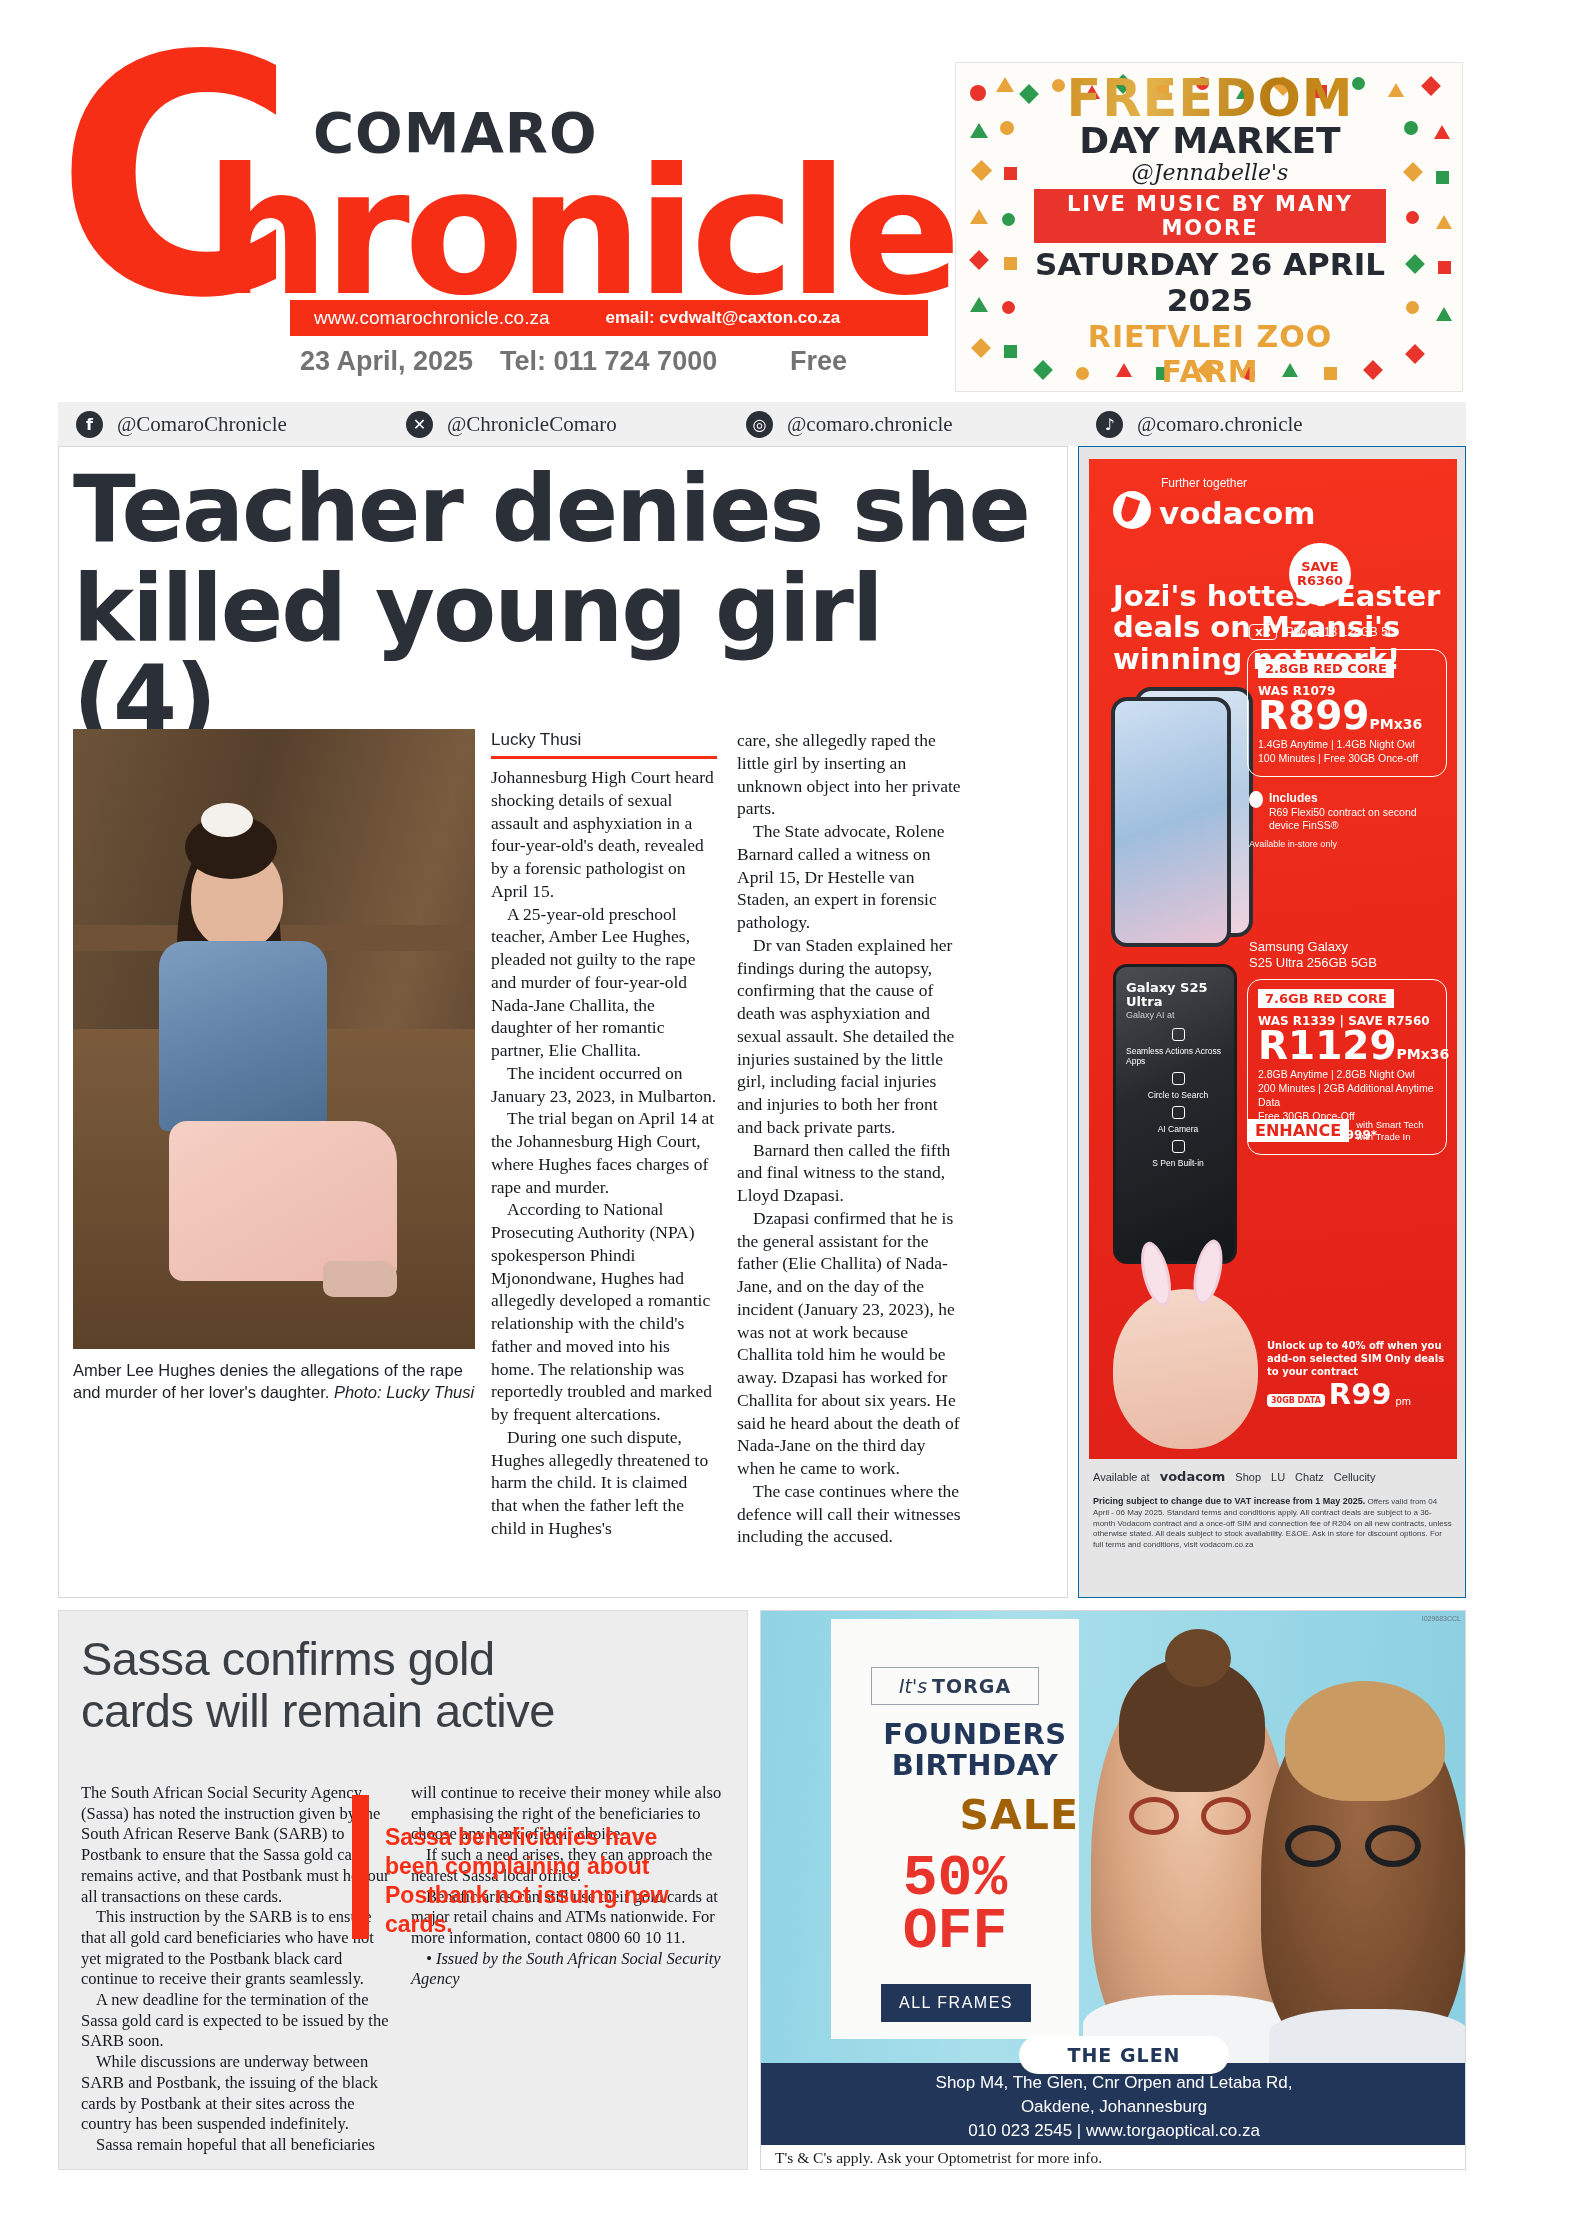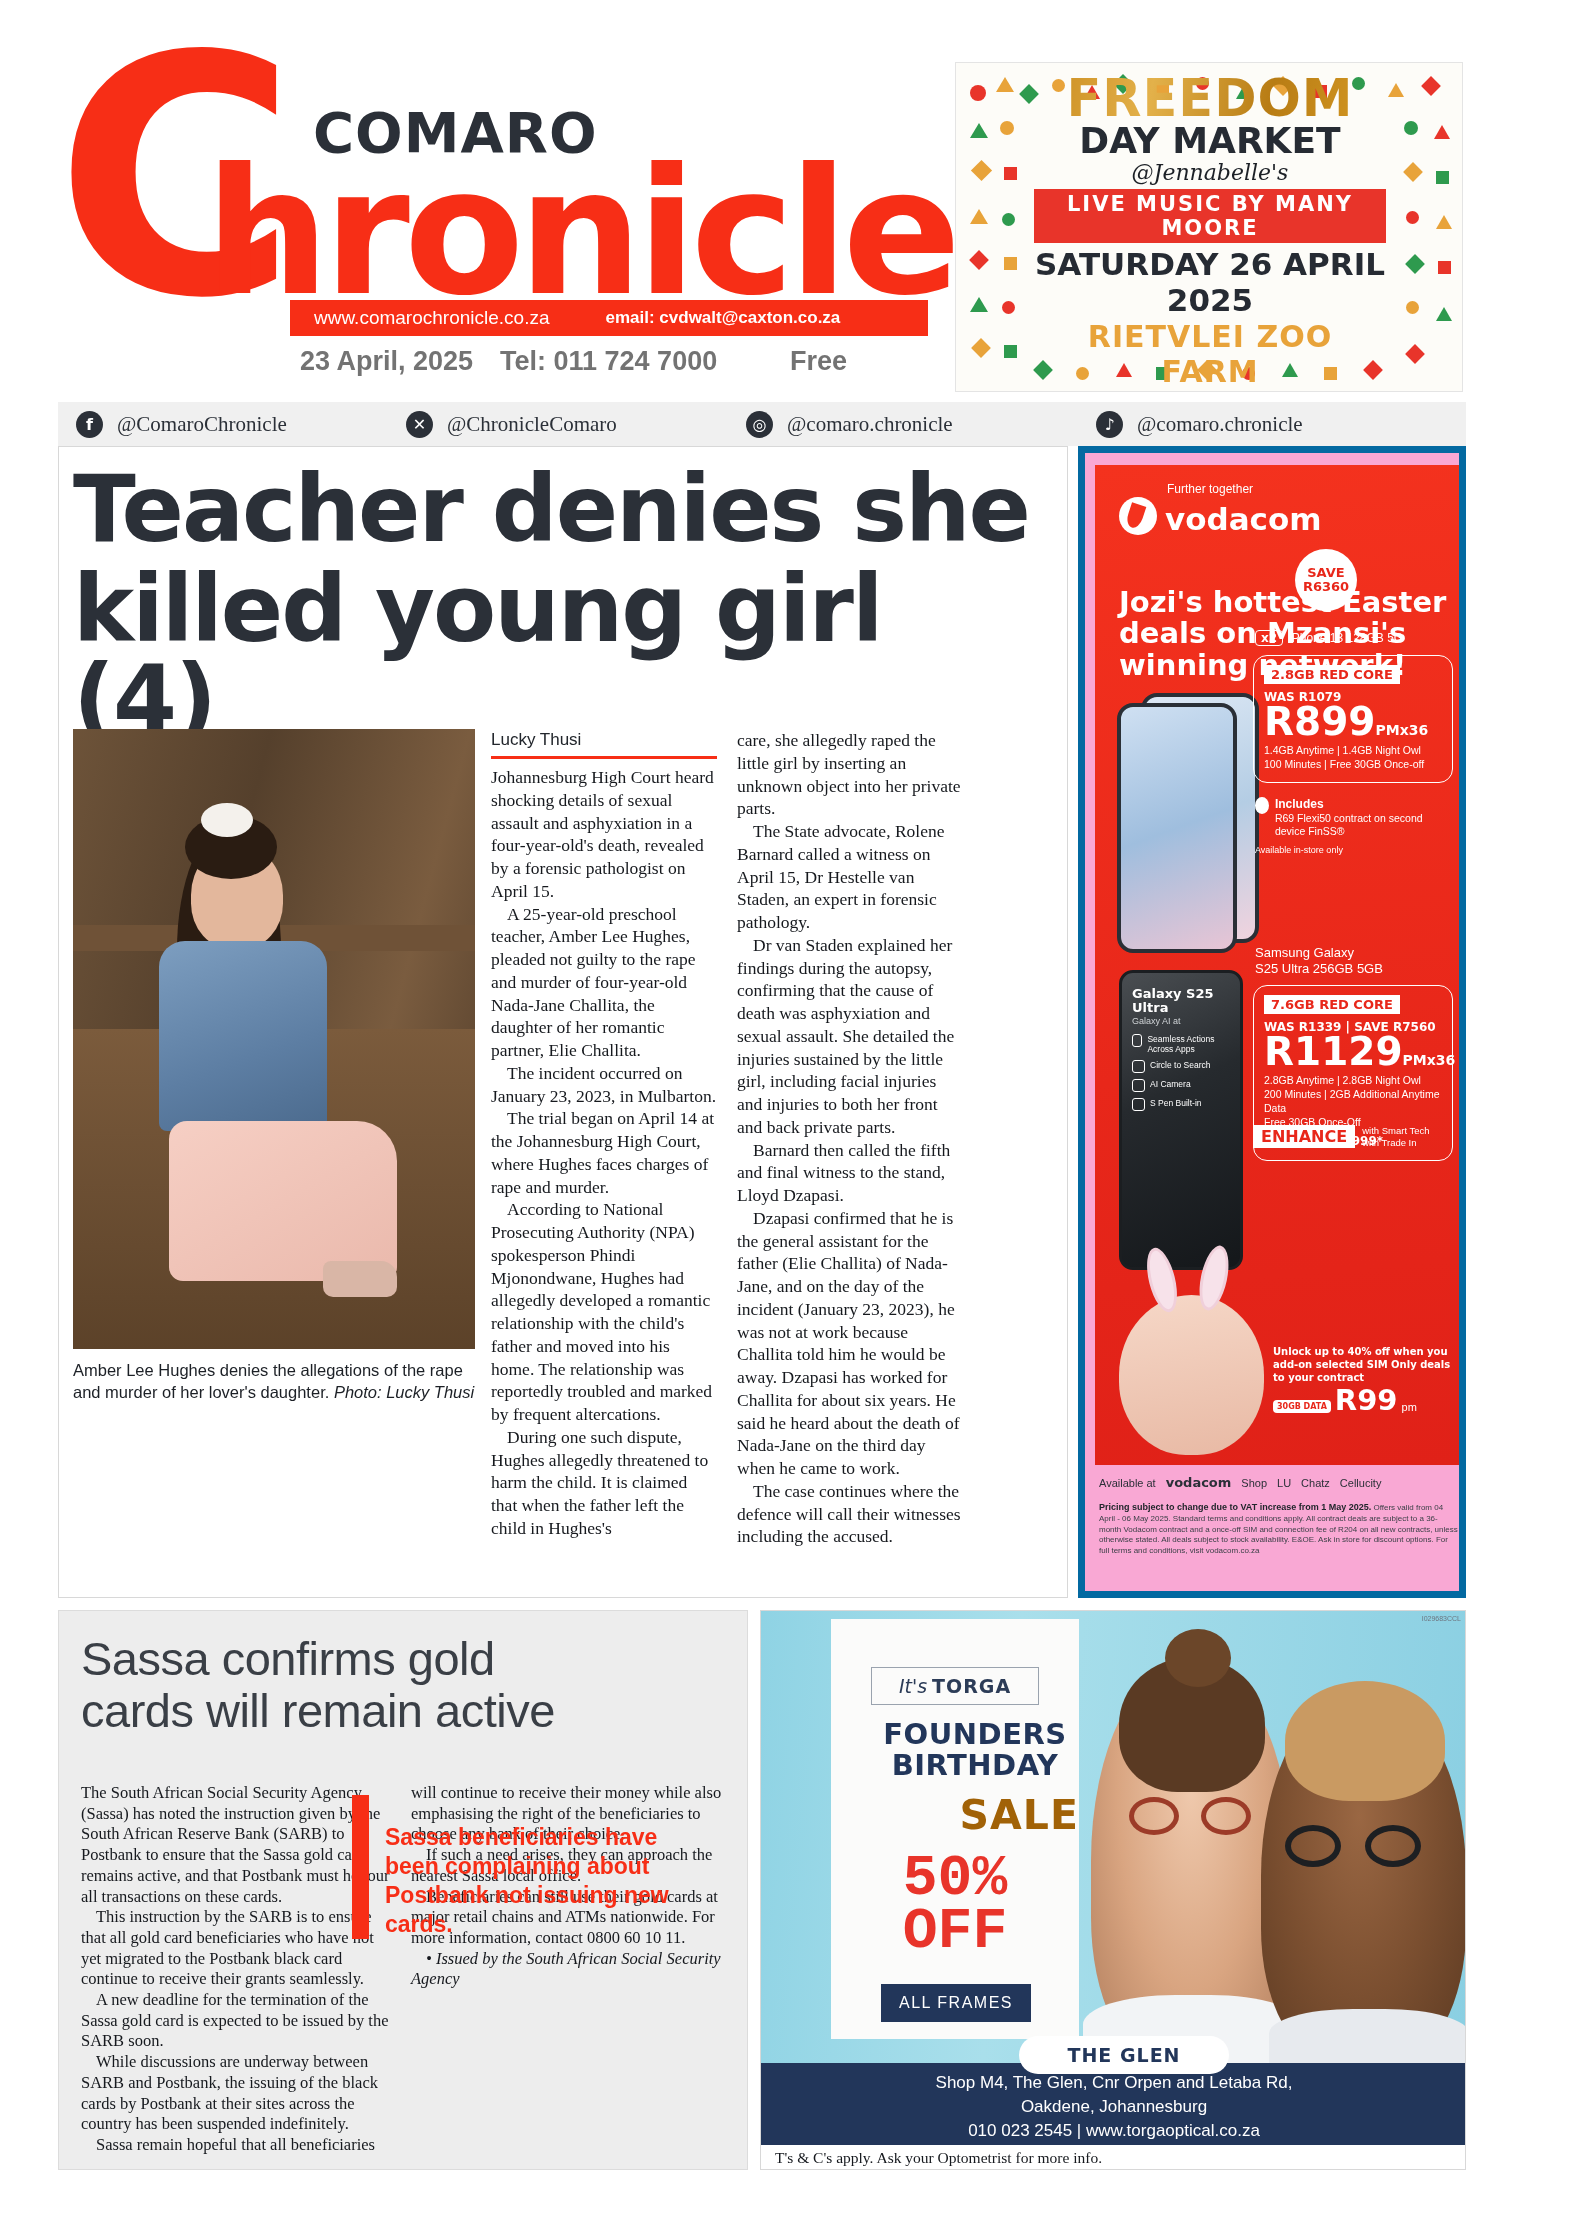--- a/index.html
+++ b/index.html
@@ -151,21 +151,21 @@
     font-family:"Liberation Sans", sans-serif; font-size:17px;
     color:#22262c; margin-bottom:5px;
   }
   .byline-rule { height:3px; background:#f72e16; margin-bottom:7px; }
   .col p { text-indent:16px; margin:0; }
   .col p.first { text-indent:0; }
 
   
   .vodacom-ad {
     position:absolute; left:1078px; top:446px; width:388px; height:1152px;
-    border:7px solid #0369a1; background:#f9a8d4; overflow:hidden;
+    border:1px solid #0369a1; background:#e5e5e5; overflow:hidden;
   }
   .vod-red {
     position:absolute; left:10px; top:12px; width:368px; height:1000px;
     background:linear-gradient(175deg,#f4321e 0%,#e8271a 60%,#e02118 100%);
     overflow:hidden;
   }
   .vod-logo { position:absolute; left:24px; top:32px; display:flex; align-items:flex-end; gap:8px; }
   .vod-mark {
     width:38px; height:38px; border-radius:50%; background:#fff;
     position:relative;
@@ -259,21 +259,21 @@
   }
   .p2-feat {
     position:absolute; left:10px; top:14px; width:104px;
     font-family:"Liberation Sans", sans-serif; font-size:8.5px; color:#fff;
   }
   .p2-head {
     font-family:"DejaVu Sans", sans-serif; font-weight:bold; font-size:13px;
     color:#fff; line-height:1.1;
   }
   .p2-sub { font-family:"Liberation Sans", sans-serif; font-size:9px; color:#cfd3d6; margin-bottom:8px; }
-  .p2-row { display:flex; align-items:flex-start; gap:5px; margin-top:6px; }
+  .p2-row { display:flex; align-items:center; gap:5px; margin-top:6px;flex-direction:column; }
   .p2-ic { width:13px; height:13px; border:1px solid #fff; border-radius:3px; }
   .samsung-label {
     position:absolute; left:160px; top:480px; width:200px;
     font-family:"Liberation Sans", sans-serif; font-size:13px; color:#fff; line-height:1.22;
   }
   .prepaid {
     font-family:"DejaVu Sans", sans-serif; font-weight:bold; font-size:12px; color:#fff; margin-top:5px;
   }
   .enhance {
     position:absolute; left:158px; top:660px; width:205px;

